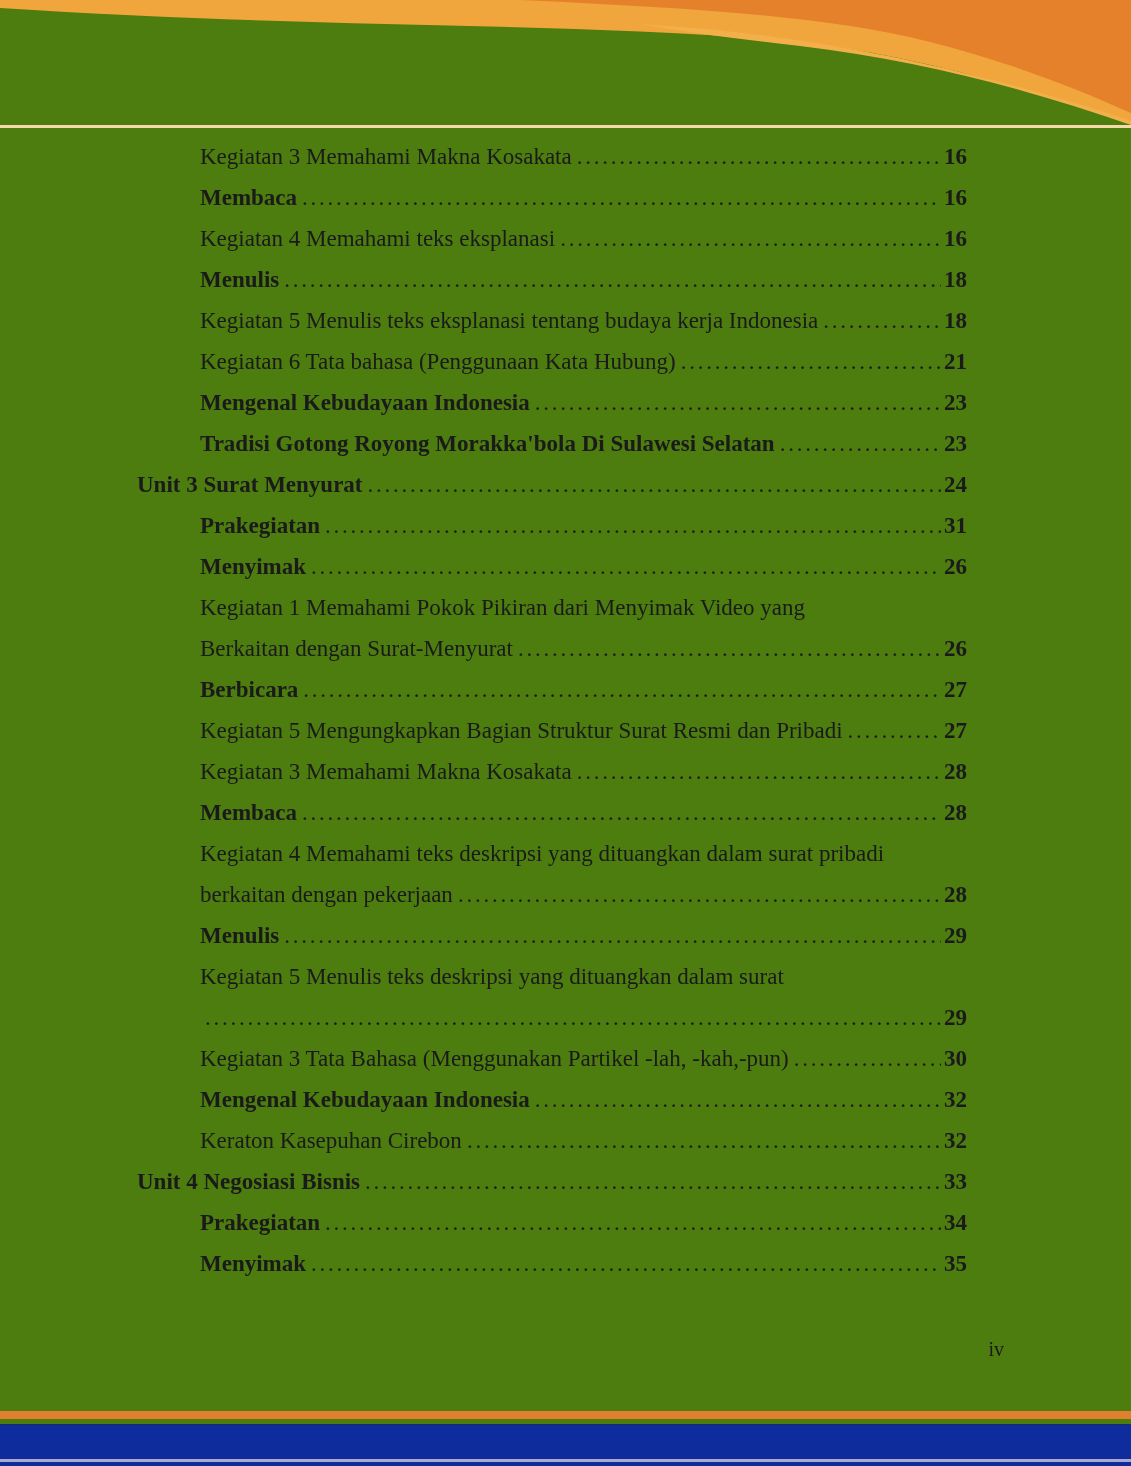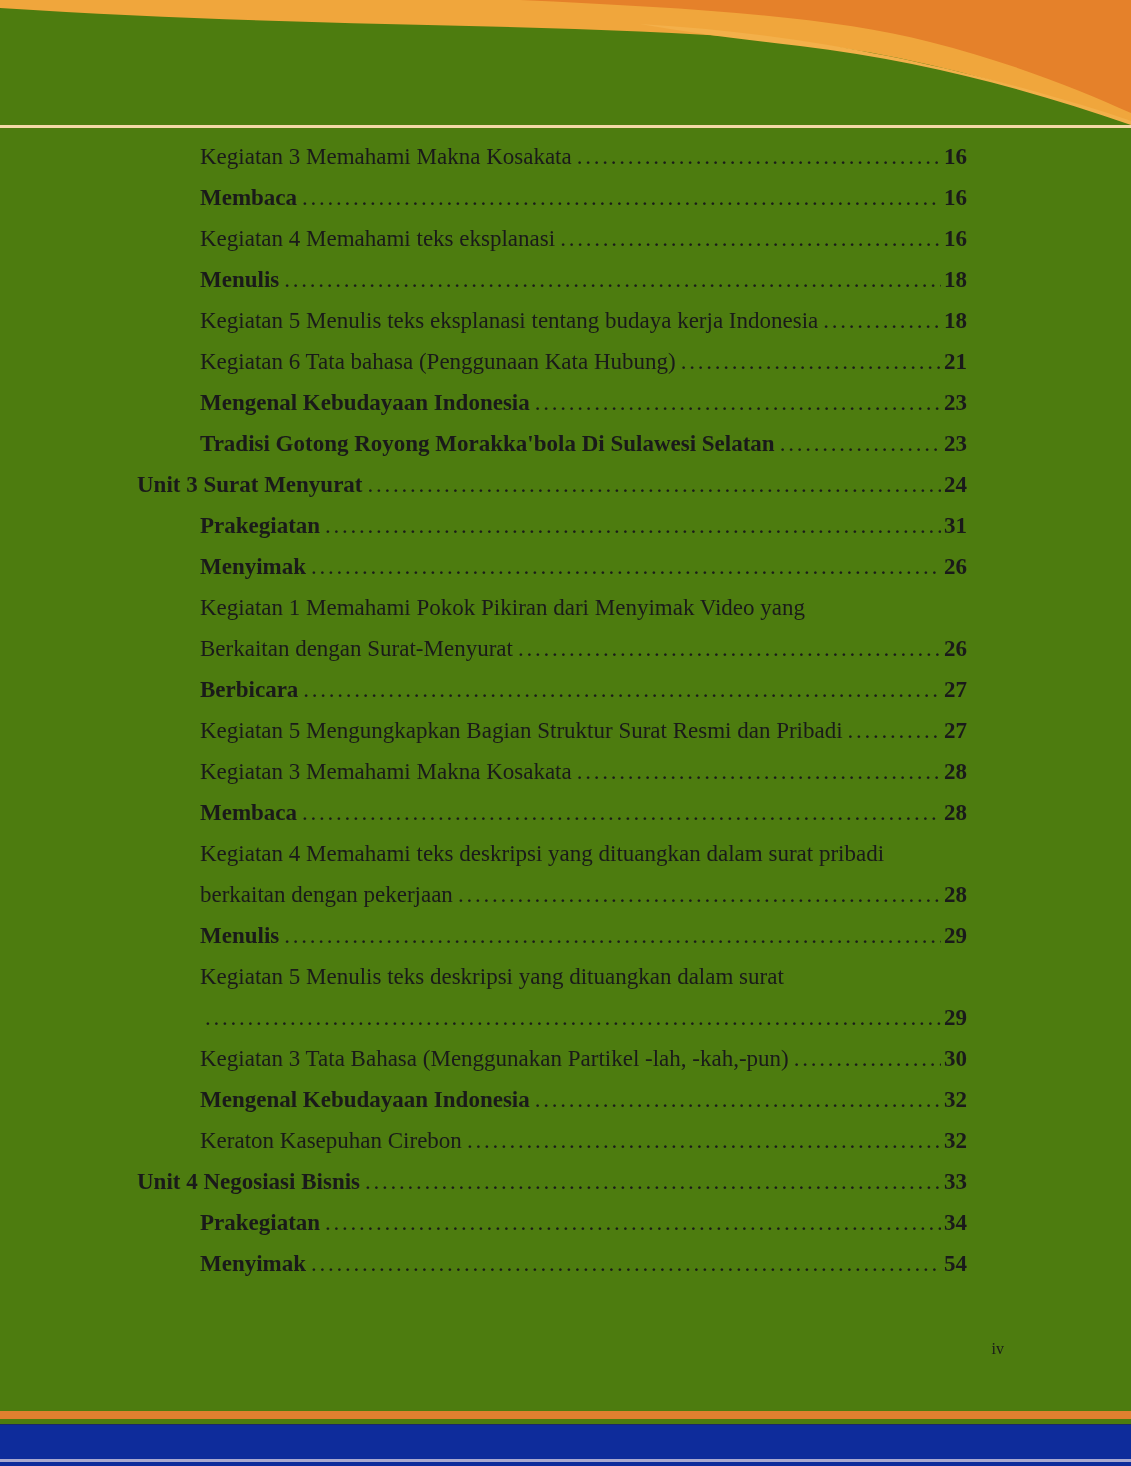--- a/index.html
+++ b/index.html
@@ -66,21 +66,21 @@
     font-weight: bold;
     font-size: 23px;
     text-align: right;
   }
 
   
   .folio {
     position: absolute;
     top: 1334px;
     right: 127px;
-    font-size: 16px;
+    font-size: 20px;
     line-height: 30px;
   }
   .footer-orange {
     position: absolute;
     top: 1411px; left: 0;
     width: 100%; height: 8px;
     background: var(--c-footer_orange, #e0802f);
   }
   .footer-navy {
     position: absolute;
@@ -244,21 +244,21 @@
       <span class="pagenum">33</span>
     </div>
       <div class="toc-row lvl1 bold">
       <span class="label"><span>Prakegiatan</span></span>
       <span class="dots"></span>
       <span class="pagenum">34</span>
     </div>
       <div class="toc-row lvl1 bold">
       <span class="label"><span>Menyimak</span></span>
       <span class="dots"></span>
-      <span class="pagenum">54</span>
+      <span class="pagenum">35</span>
     </div>
     </main>
 
   <div class="folio">iv</div>
 
   <div class="footer-orange"></div>
   <div class="footer-navy"></div>
   <div class="footer-lightline"></div>
   <div class="footer-navy-edge"></div>
 

